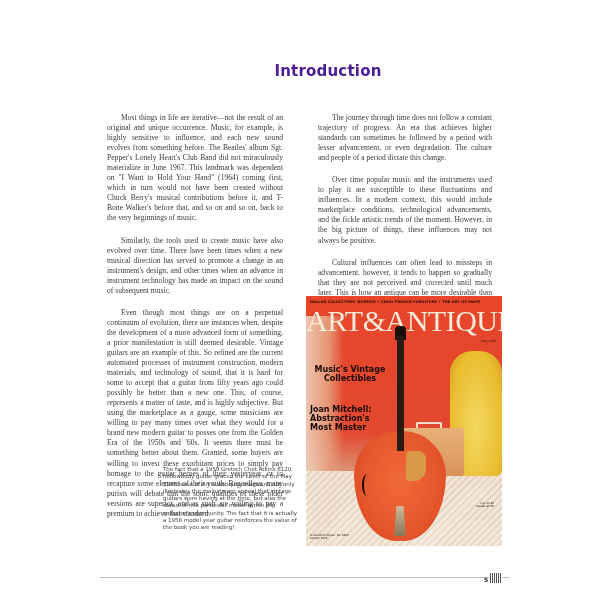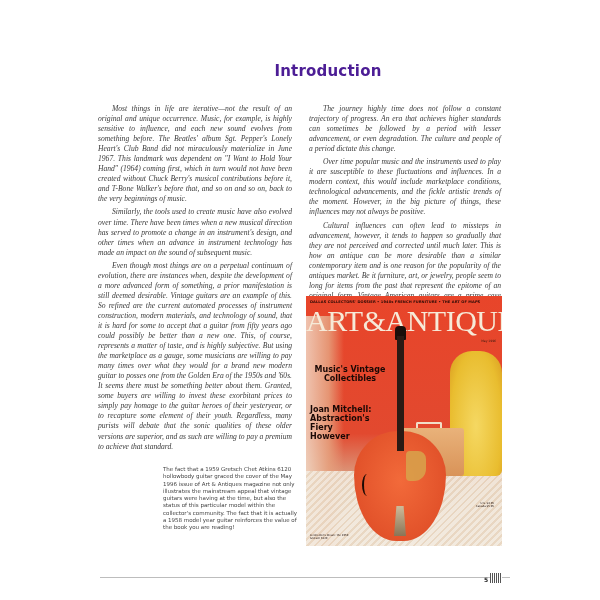--- a/index.html
+++ b/index.html
@@ -6,21 +6,21 @@
     body { width: 600px; height: 600px; position: relative; overflow: hidden; }
     .title {
       position: absolute; left: 0; top: 62px; width: 600px; text-align: center;
       font-family: "DejaVu Sans", sans-serif; font-weight: bold; font-size: 15px;
       color: #4c1d95; letter-spacing: 0.2px; padding-left: 28px;
     }
     .col {
       position: absolute; font-family: "Liberation Serif", serif;
       font-size: 7.6px; line-height: 10.05px; color: #3a3a3a; text-align: justify;
     }
-    .col p { margin: 3px; text-indent: 14px; font-style: italic; }
+    .col p { margin: 12px; text-indent: 14px; }
     .col-left { left: 95px; top: 101px; width: 200px; }
     .col-right { left: 306px; top: 101px; width: 198px; }
     .caption {
       position: absolute; left: 163px; top: 466px; width: 135px;
       font-family: "DejaVu Sans", sans-serif; font-size: 5.5px; line-height: 7.3px;
       color: #444;
     }
     .cover {
       position: absolute; left: 306px; top: 296px; width: 196px; height: 250px;
       background: linear-gradient(180deg, #e8452a 0%, #e2492f 55%, #d9b89a 78%, #efe4d6 100%);
@@ -122,42 +122,42 @@
 
 <div class="title">Introduction</div>
 
 <div class="col col-left">
   <p>Most things in life are iterative—not the result of an original and unique occurrence. Music, for example, is highly sensitive to influence, and each new sound evolves from something before. The Beatles' album Sgt. Pepper's Lonely Heart's Club Band did not miraculously materialize in June 1967. This landmark was dependent on "I Want to Hold Your Hand" (1964) coming first, which in turn would not have been created without Chuck Berry's musical contributions before it, and T-Bone Walker's before that, and so on and so on, back to the very beginnings of music.</p>
   <p>Similarly, the tools used to create music have also evolved over time. There have been times when a new musical direction has served to promote a change in an instrument's design, and other times when an advance in instrument technology has made an impact on the sound of subsequent music.</p>
   <p>Even though most things are on a perpetual continuum of evolution, there are instances when, despite the development of a more advanced form of something, a prior manifestation is still deemed desirable. Vintage guitars are an example of this. So refined are the current automated processes of instrument construction, modern materials, and technology of sound, that it is hard for some to accept that a guitar from fifty years ago could possibly be better than a new one. This, of course, represents a matter of taste, and is highly subjective. But using the marketplace as a gauge, some musicians are willing to pay many times over what they would for a brand new modern guitar to posses one from the Golden Era of the 1950s and '60s. It seems there must be something better about them. Granted, some buyers are willing to invest these exorbitant prices to simply pay homage to the guitar heroes of their yesteryear, or to recapture some element of their youth. Regardless, many purists will debate that the sonic qualities of these older versions are superior, and as such are willing to pay a premium to achieve that standard.</p>
 </div>
 
 <div class="col col-right">
-  <p>The journey highly time does not follow a constant trajectory of progress. An era that achieves  higher standards can sometimes be followed by a period with lesser advancement, or even degradation. The culture and people of a period dictate this change.</p>
+  <p>The journey through time does not follow a constant trajectory of progress. An era that achieves  higher standards can sometimes be followed by a period with lesser advancement, or even degradation. The culture and people of a period dictate this change.</p>
   <p>Over time popular music and the instruments used to play it are susceptible to these fluctuations and influences. In a modern context, this would include marketplace conditions, technological advancements, and the fickle artistic trends of the moment. However, in the big picture of things, these influences may not always be positive.</p>
   <p>Cultural influences can often lead to missteps in advancement, however, it tends to happen so gradually that they are not perceived and corrected until much later. This is how an antique can be more desirable than a similar contemporary item and is one reason for the popularity of the antiques market. Be it furniture, art, or jewelry, people seem to long for items from the past that represent the epitome of an original form. Vintage American guitars are a prime case study of this phenomenon.</p>
 </div>
 
 <div class="cover">
   <div class="drape"></div>
   <div class="floor"></div>
   <div class="case"></div>
   <div class="amp-handle"></div>
   <div class="amp"></div>
   <div class="topline">DALLAS COLLECTORS' DOSSIER • 1940s FRENCH FURNITURE • THE ART OF MAPS</div>
   <div class="masthead">ART&amp;ANTIQUES</div>
   <div class="date">May 1996</div>
   <div class="body-guitar"></div>
   <div class="pickguard"></div>
   <div class="fhole"></div>
   <div class="tailpiece"></div>
   <div class="headstock"></div>
   <div class="neck"></div>
   <div class="headline h1" style="width:80px;">Music's Vintage Collectibles</div>
-  <div class="headline h2" style="width:62px;">Joan Mitchell: Abstraction's Fiery However</div>
+  <div class="headline h2" style="width:62px;">Joan Mitchell: Abstraction's Most Master</div>
   <div class="small price" style="width:20px;">U.S. $4.95 Canada $5.95</div>
   <div class="small dream" style="width:40px;">A collector's dream: the 1959 Gretsch 6120</div>
 </div>
 
 <div class="caption">The fact that a 1959 Gretsch Chet Atkins 6120 hollowbody guitar graced the cover of the May 1996 issue of Art &amp; Antiques magazine not only illustrates the mainstream appeal that vintage guitars were having at the time, but also the status of this particular model within the collector's community. The fact that it is actually a 1958 model year guitar reinforces the value of the book you are reading!</div>
 
 <div class="rule"></div>
 <div class="pagenum">5</div>
 <div class="pagebars"></div>
 

